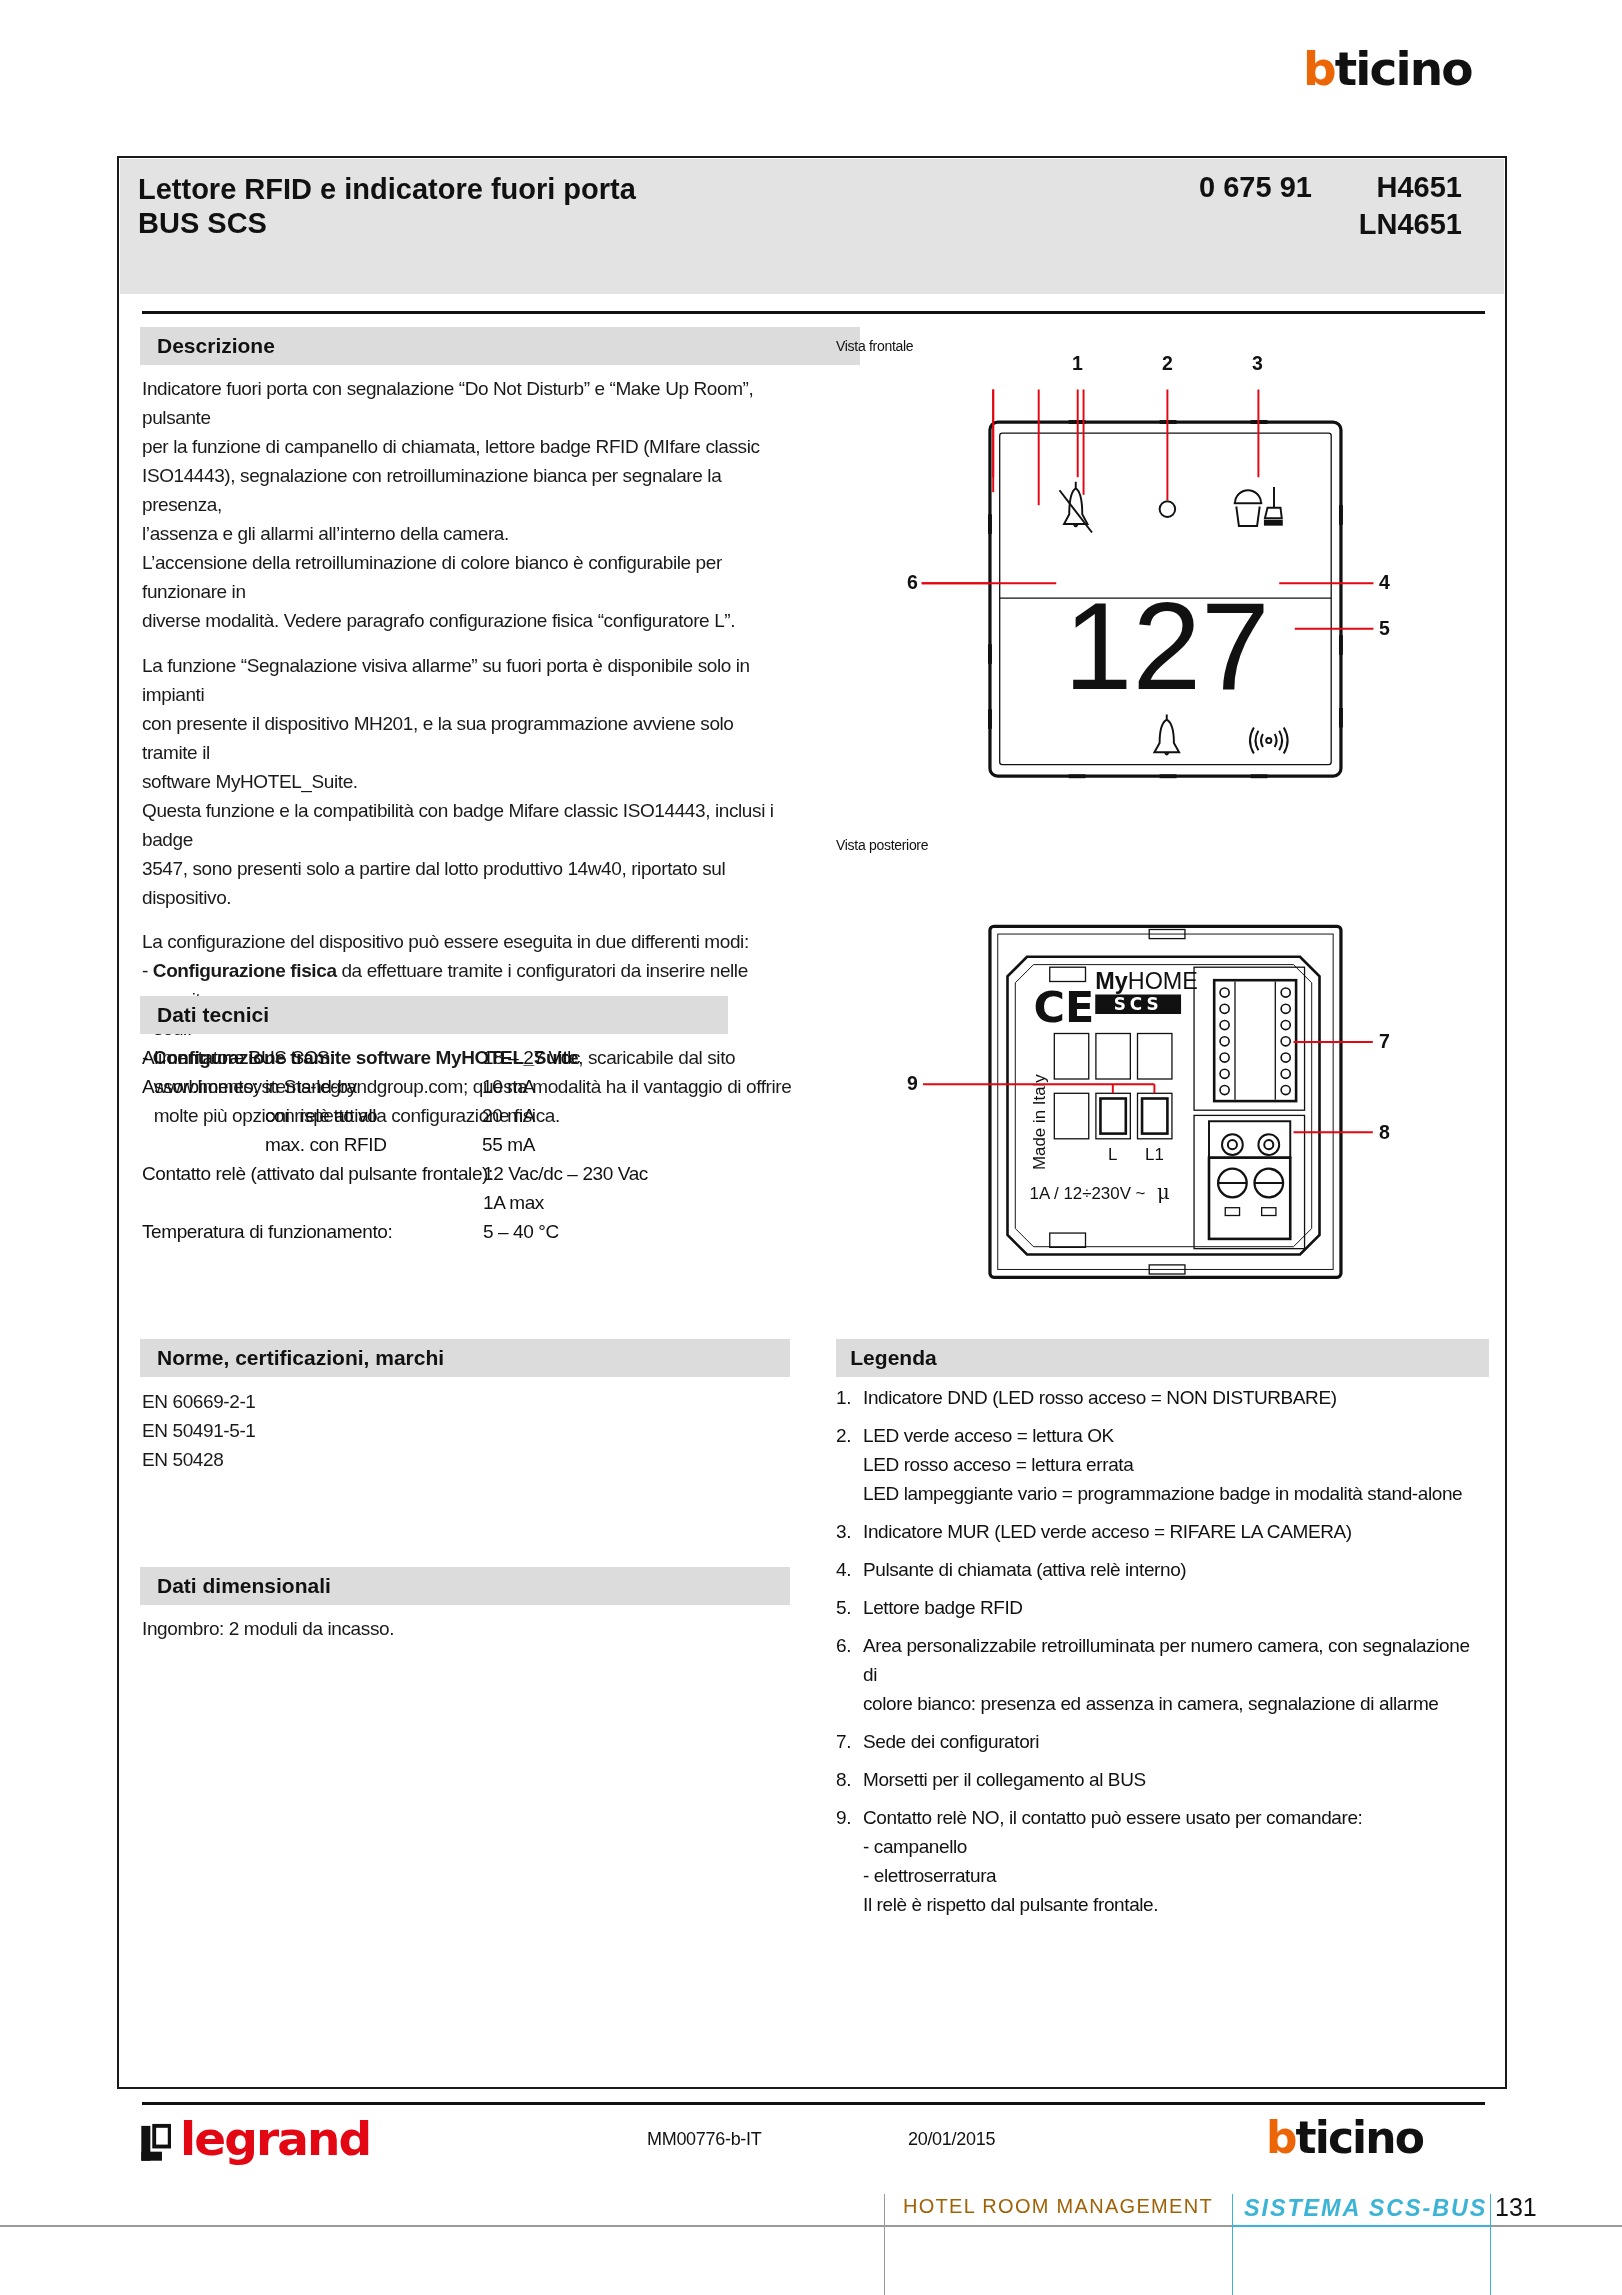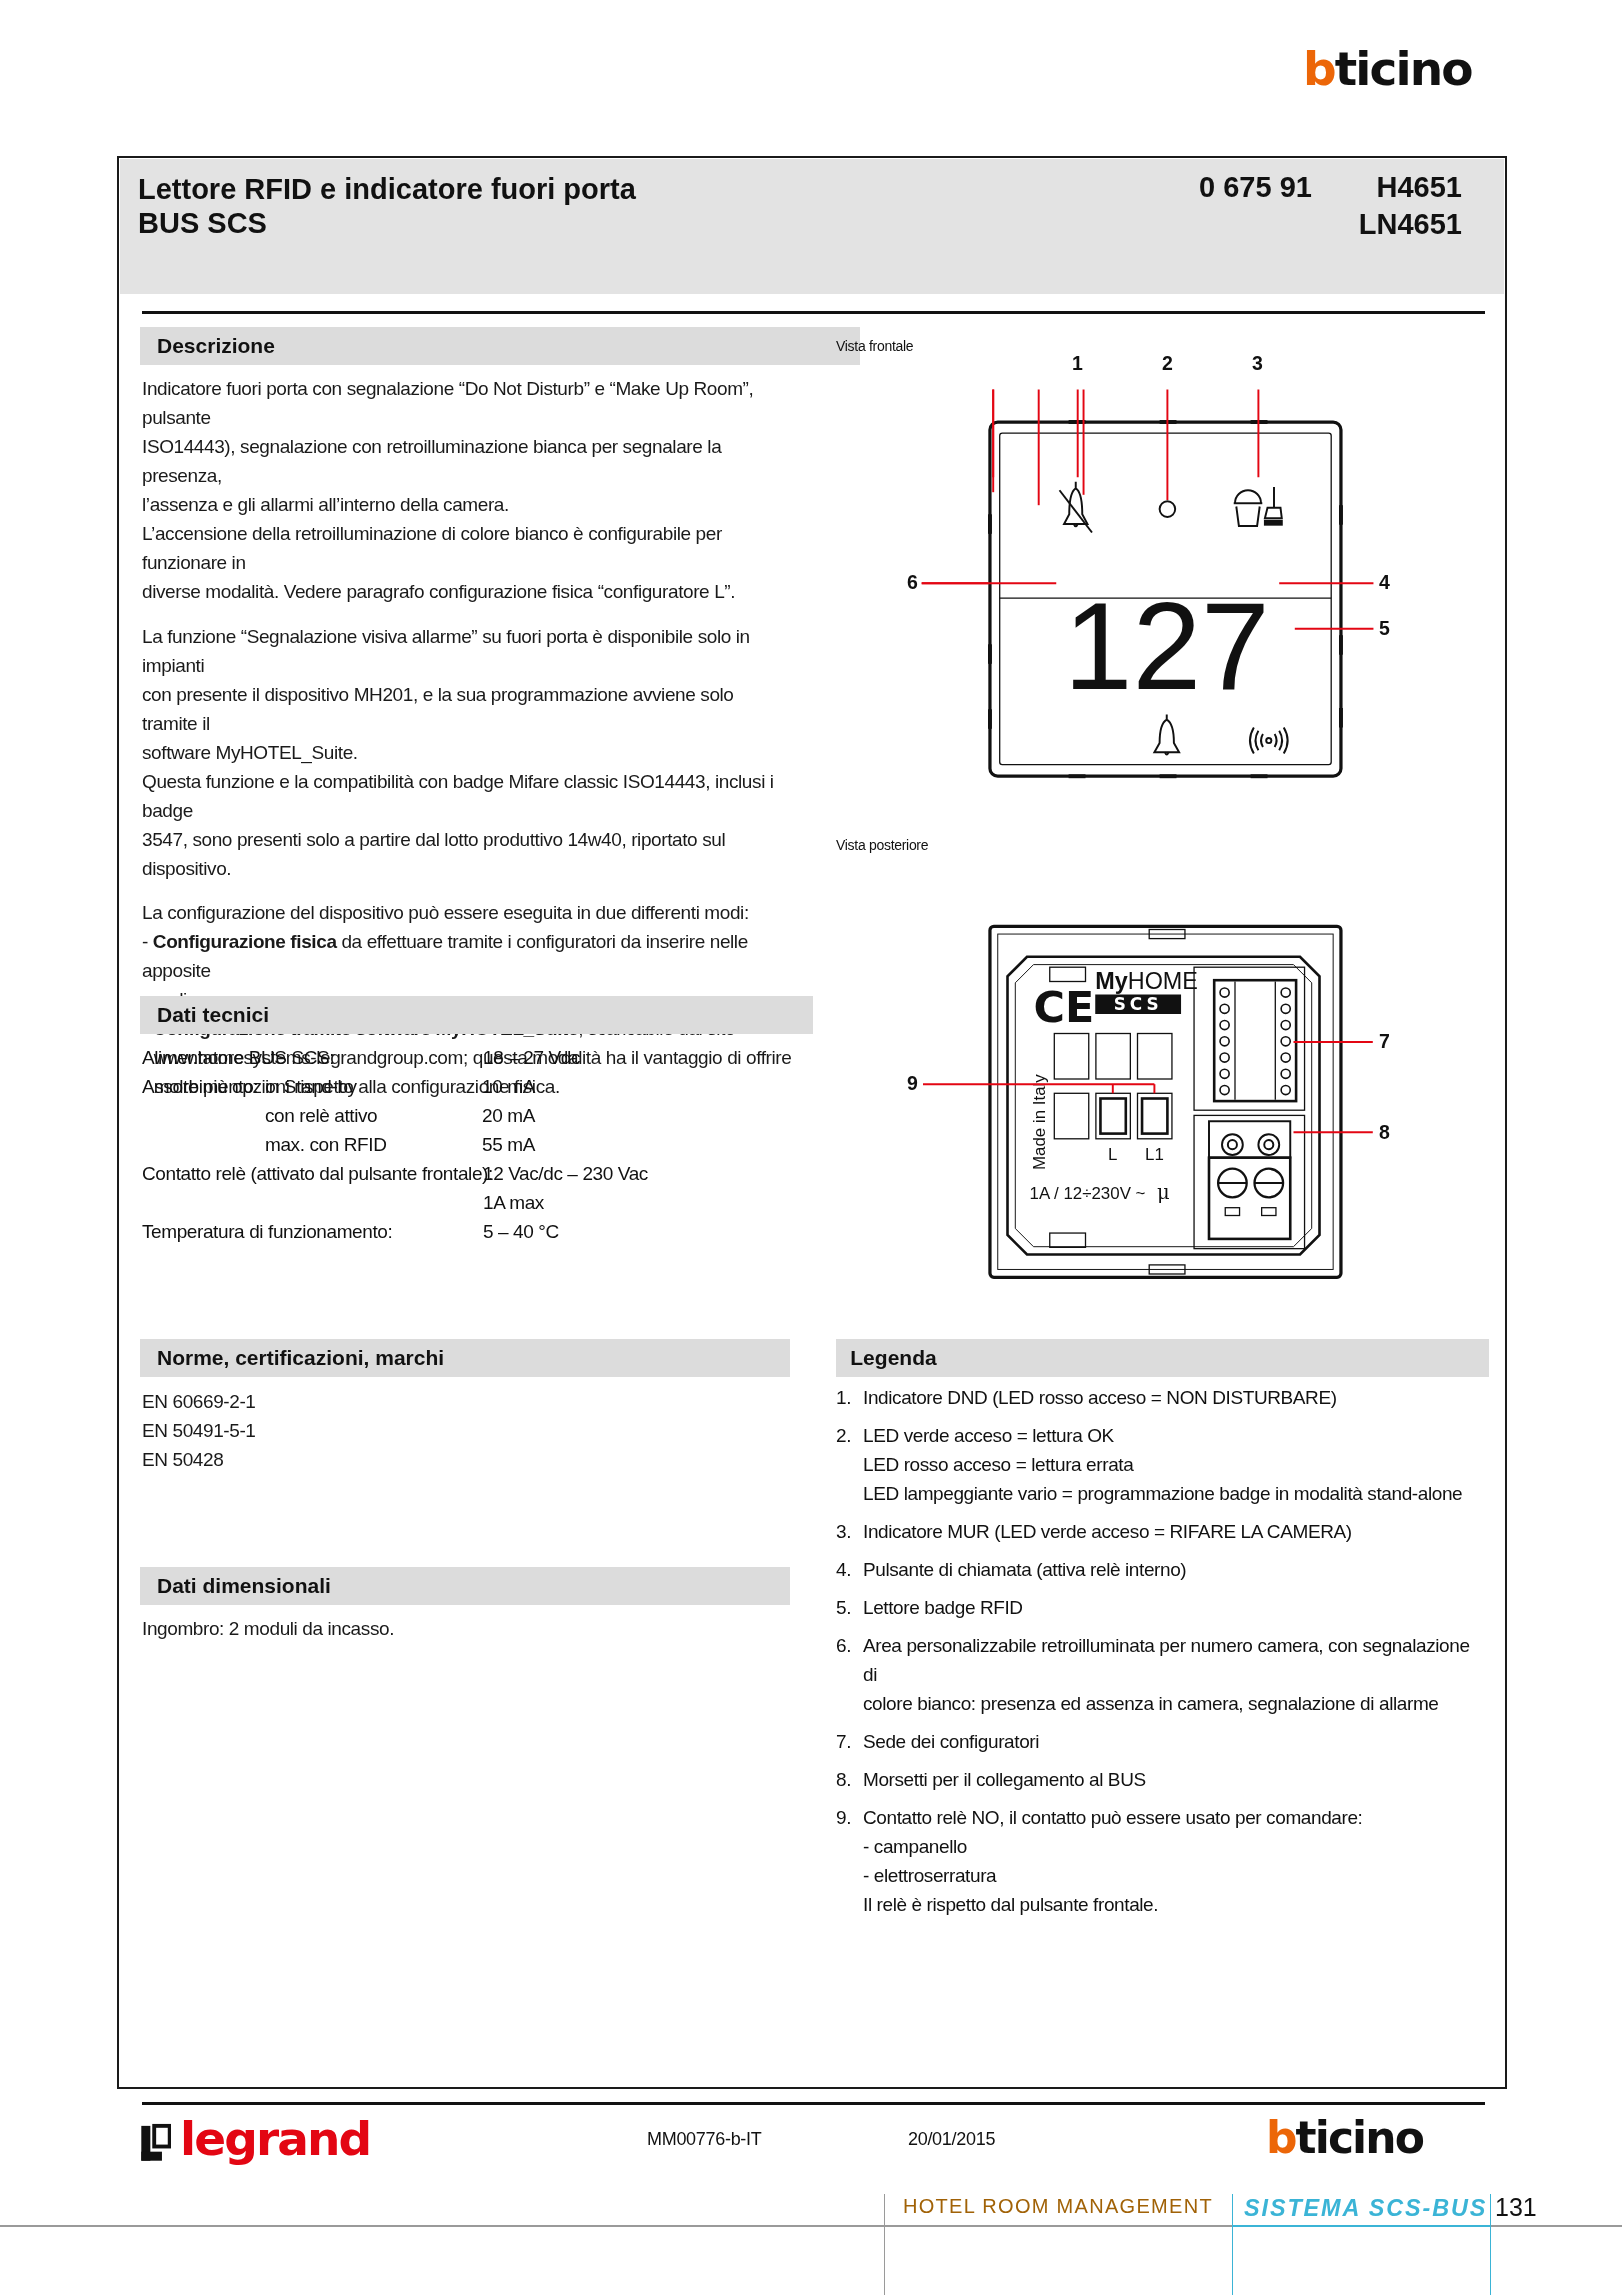--- a/index.html
+++ b/index.html
@@ -65,40 +65,41 @@
   <div>BUS SCS</div>
 </div>
 <div class="abs code" style="left:1199px; top:168px;">0 675 91</div>
 <div class="abs code" style="right:161px; top:168px; text-align:right;">H4651</div>
 <div class="abs code" style="right:161px; top:205px; text-align:right;">LN4651</div>
 <div id="top-rule" class="abs"></div>
 
 <div class="abs sec-bar" style="left:140px; top:327px; width:720px;">Descrizione</div>
 <div class="abs body-text" style="left:142px; top:374px; width:650px;">
   <p>Indicatore fuori porta con segnalazione “Do Not Disturb” e “Make Up Room”, pulsante</p>
+  <p>per la funzione di campanello di chiamata, lettore badge RFID (MIfare classic</p>
   <p>ISO14443), segnalazione con retroilluminazione bianca per segnalare la presenza,</p>
   <p>l’assenza e gli allarmi all’interno della camera.</p>
   <p>L’accensione della retroilluminazione di colore bianco è configurabile per funzionare in</p>
   <p>diverse modalità. Vedere paragrafo configurazione fisica “configuratore L”.</p>
   <div class="gap"></div>
   <p>La funzione “Segnalazione visiva allarme” su fuori porta è disponibile solo in impianti</p>
   <p>con presente il dispositivo MH201, e la sua programmazione avviene solo tramite il</p>
   <p>software MyHOTEL_Suite.</p>
   <p>Questa funzione e la compatibilità con badge Mifare classic ISO14443, inclusi i badge</p>
   <p>3547, sono presenti solo a partire dal lotto produttivo 14w40, riportato sul dispositivo.</p>
   <div class="gap"></div>
   <p>La configurazione del dispositivo può essere eseguita in due differenti modi:</p>
   <p><span>- </span><b>Configurazione fisica</b><span> da effettuare tramite i configuratori  da inserire nelle apposite</span></p>
   <p class="indent">sedi.</p>
   <p><span>- </span><b>Configurazione tramite software MyHOTEL_Suite</b><span>, scaricabile dal sito</span></p>
   <p class="indent">www.homesystems-legrandgroup.com; questa modalità ha il vantaggio di offrire</p>
   <p class="indent">molte più opzioni rispetto alla configurazione fisica.</p>
 </div>
 
-<div class="abs sec-bar" style="left:140px; top:996px; width:673px;">Dati tecnici</div>
+<div class="abs sec-bar" style="left:140px; top:996px; width:588px;">Dati tecnici</div>
 <div class="abs" style="left:142px; top:1043px; width:650px;">
   <div class="spec-row">
     <span style="width:341px;flex:none">Alimentatore BUS SCS:</span>
     <span class="spec-val">18 – 27 Vdc</span>
   </div>
   <div class="spec-row">
     <span style="width:123px;flex:none">Assorbimento:</span>
     <span style="width:217px;flex:none">in Stand-by</span>
     <span class="spec-val">10 mA</span>
   </div>

